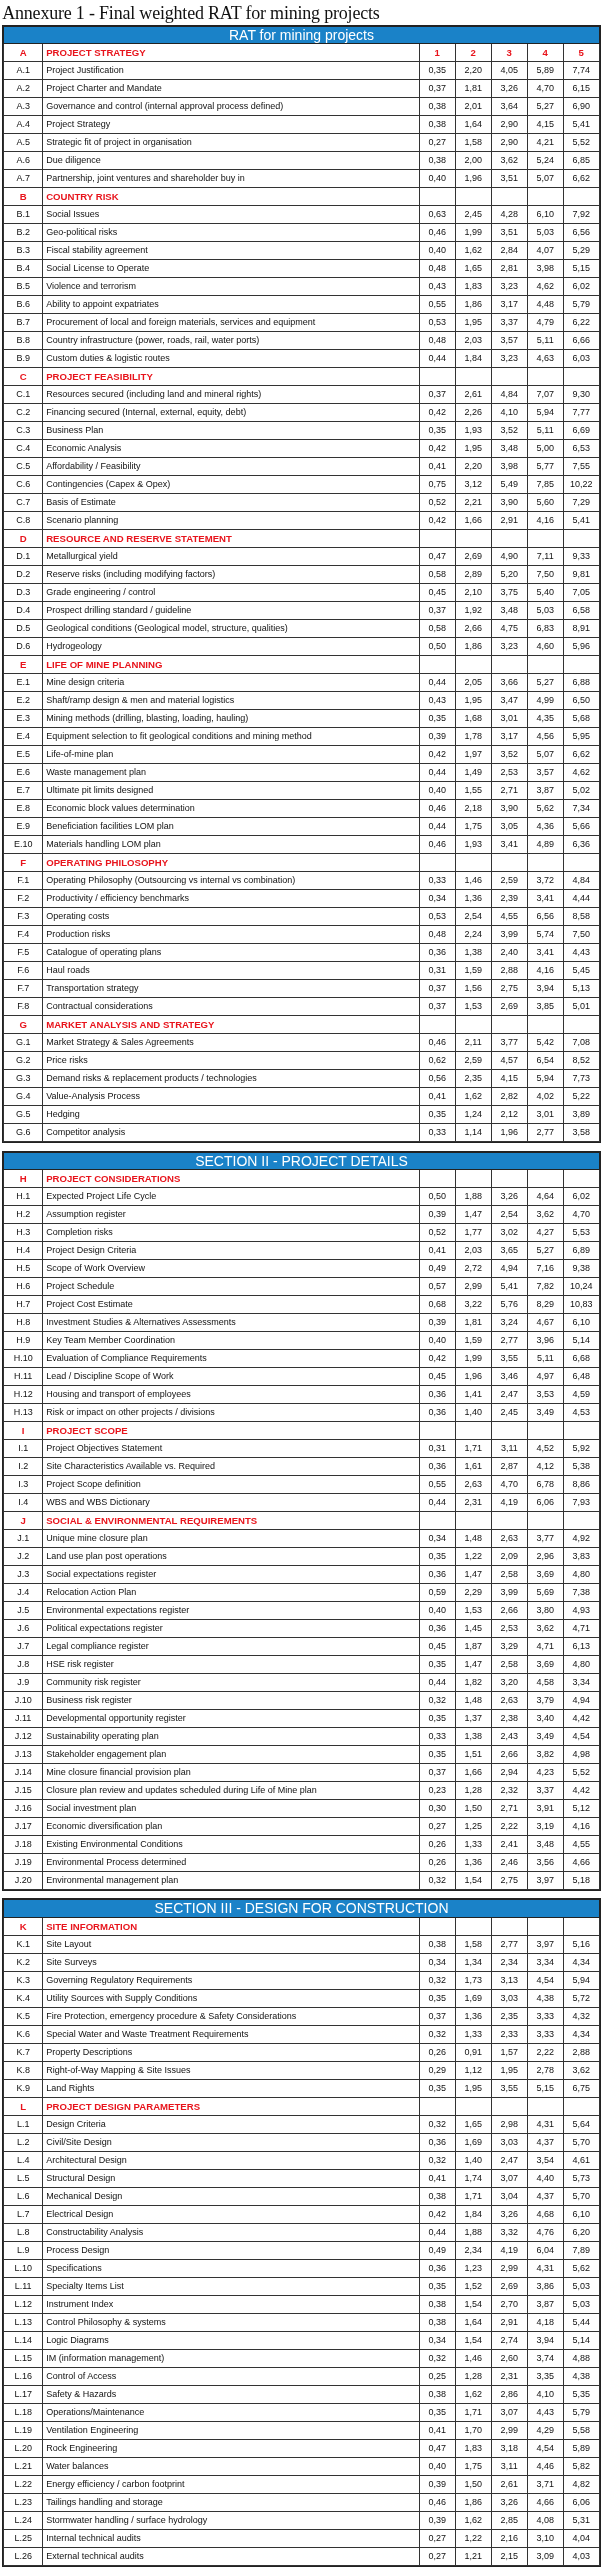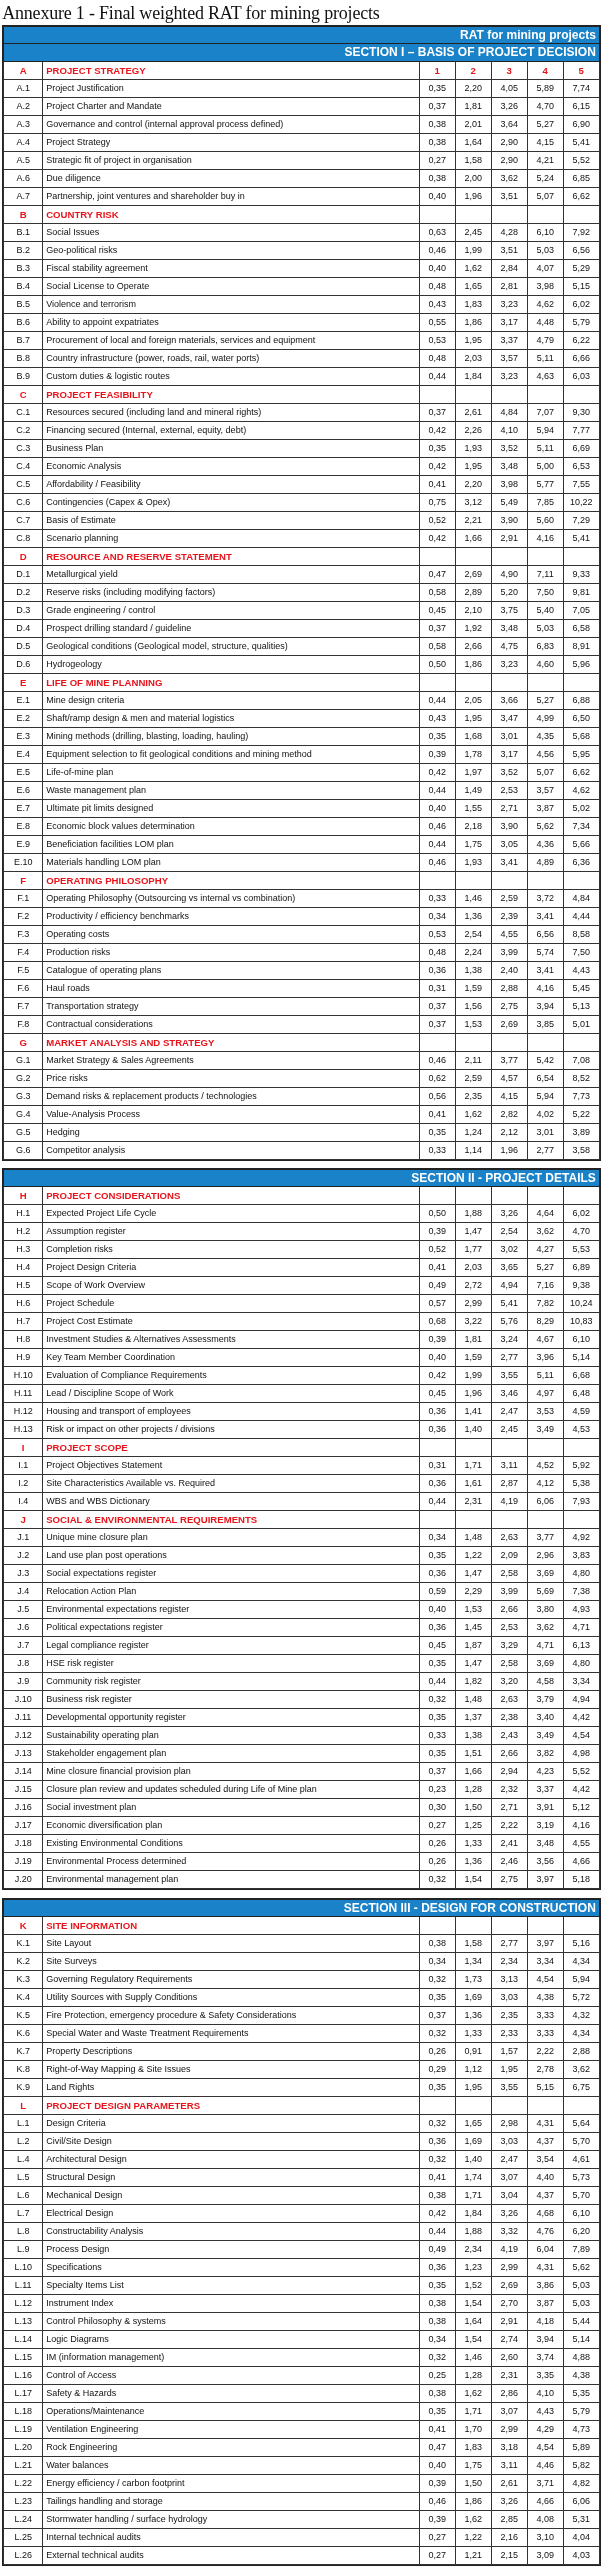--- a/index.html
+++ b/index.html
@@ -14,22 +14,22 @@
   .section-block { margin: 0 2.2px 0 2.2px; border: 1.5px solid #222; border-bottom: none; }
   .section-block.last { border-bottom: 1.5px solid #222; }
   .gap { height: 7.4px; border-left: none; border-right: none; }
   table { border-collapse: collapse; width: 100%; table-layout: fixed; font-family: "Liberation Sans", sans-serif; font-size: 9px; }
   col.c-code { width: 39px; }
   col.c-val { width: 36px; }
   td { border: 0.7px solid #333; height: 17px; padding: 0 3px; white-space: nowrap; overflow: hidden; line-height: 17px; }
   td.code { text-align: center; }
   td.num { text-align: center; padding: 0; }
   tr.banner td {
-    background: #1a82c8; color: #fff; font-weight: bold; text-align: right;
-    font-size: 12px; border: 1.5px solid #222; height: 16.3px; line-height: 16.3px;
+    background: #1a82c8; color: #fff; font-weight: normal; text-align: center;
+    font-size: 14px; border: 1.5px solid #222; height: 16.3px; line-height: 16.3px;
   }
   tr.cat td { color: #e8141c; font-weight: bold; font-size: 9.6px; }
   tr.cat td.code { color: #e8141c; }
   tr.colhead td.num { color: #e8141c; font-weight: bold; font-size: 9.6px; }
 </style>
 </head>
 <body>
 
 <div class="doc-title">Annexure 1 - Final weighted RAT for mining projects</div>
 
@@ -42,23 +42,20 @@
           <col class="c-val">
           <col class="c-val">
           <col class="c-val">
           <col class="c-val">
           <col class="c-val">
         </colgroup>
         <tbody>
           <tr class="banner">
             <td colspan="7">RAT for mining projects</td>
           </tr>
-          <tr class="banner">
-            <td colspan="7">SECTION I – BASIS OF PROJECT DECISION</td>
-          </tr>
           <tr class="cat colhead">
             <td class="code">A</td>
             <td>PROJECT STRATEGY</td>
             <td class="num">1</td>
             <td class="num">2</td>
             <td class="num">3</td>
             <td class="num">4</td>
             <td class="num">5</td>
           </tr>
           <tr>
@@ -767,20 +764,29 @@
           <tr>
             <td class="code">I.2</td>
             <td>Site Characteristics Available vs. Required</td>
             <td class="num">0,36</td>
             <td class="num">1,61</td>
             <td class="num">2,87</td>
             <td class="num">4,12</td>
             <td class="num">5,38</td>
           </tr>
           <tr>
+            <td class="code">I.3</td>
+            <td>Project Scope definition</td>
+            <td class="num">0,55</td>
+            <td class="num">2,63</td>
+            <td class="num">4,70</td>
+            <td class="num">6,78</td>
+            <td class="num">8,86</td>
+          </tr>
+          <tr>
             <td class="code">I.4</td>
             <td>WBS and WBS Dictionary</td>
             <td class="num">0,44</td>
             <td class="num">2,31</td>
             <td class="num">4,19</td>
             <td class="num">6,06</td>
             <td class="num">7,93</td>
           </tr>
           <tr class="cat">
             <td class="code">J</td>
@@ -1242,21 +1248,21 @@
             <td class="num">4,43</td>
             <td class="num">5,79</td>
           </tr>
           <tr>
             <td class="code">L.19</td>
             <td>Ventilation Engineering</td>
             <td class="num">0,41</td>
             <td class="num">1,70</td>
             <td class="num">2,99</td>
             <td class="num">4,29</td>
-            <td class="num">4,73</td>
+            <td class="num">5,58</td>
           </tr>
           <tr>
             <td class="code">L.20</td>
             <td>Rock Engineering</td>
             <td class="num">0,47</td>
             <td class="num">1,83</td>
             <td class="num">3,18</td>
             <td class="num">4,54</td>
             <td class="num">5,89</td>
           </tr>

